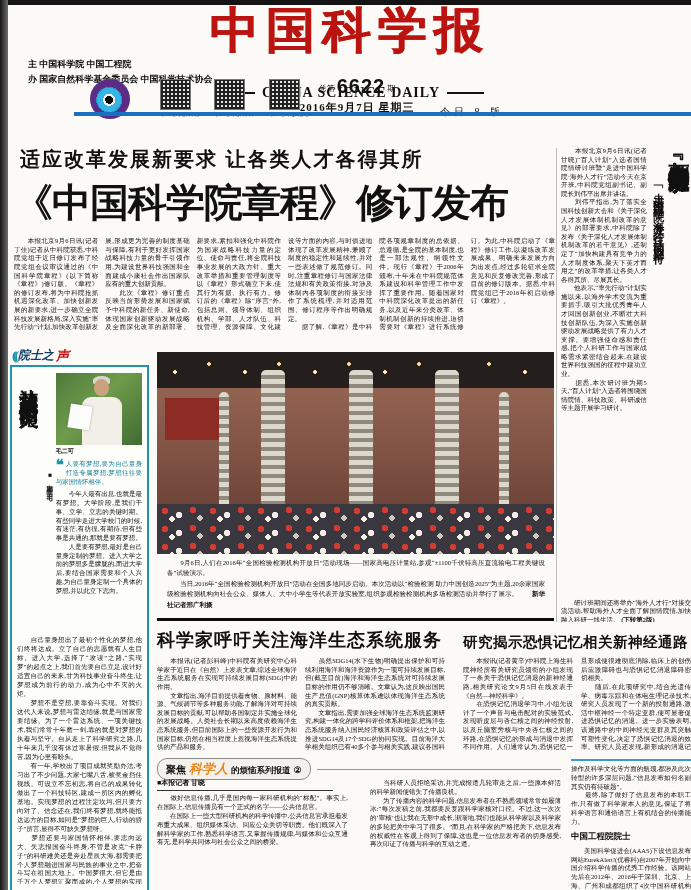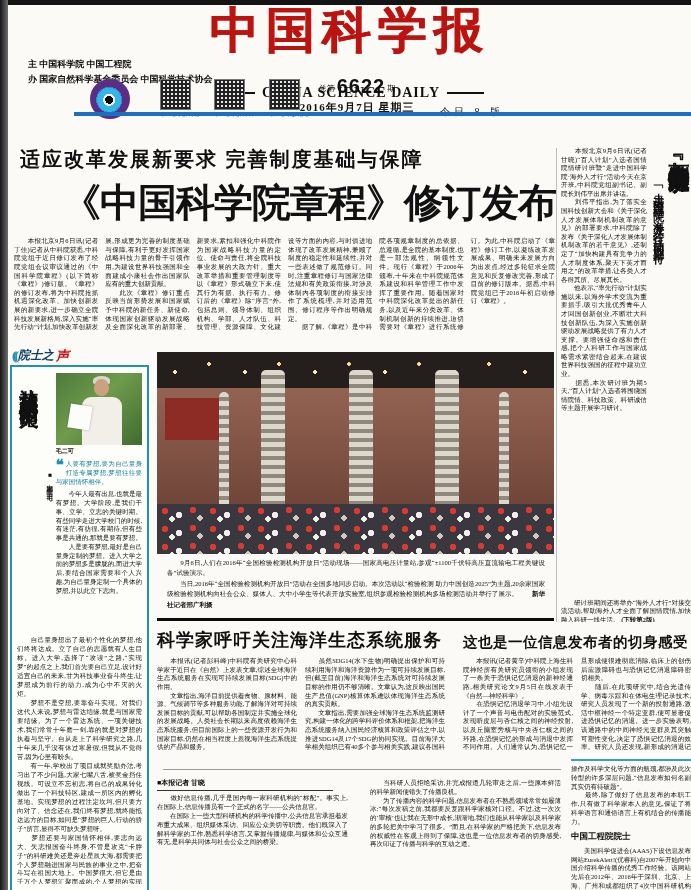--- a/index.html
+++ b/index.html
@@ -42,21 +42,21 @@
             text-align:center;padding-top:1px;box-sizing:border-box;}
   .mh-urls{font-size:6.5px;font-weight:bold;line-height:1.55;}
   .mh-issn{margin-top:7px;font-size:7px;font-weight:bold;letter-spacing:0.5px;}
   .mh-rule{position:absolute;left:66px;right:0;top:107px;height:4px;background:#1b6fc0;}
 
   
   .lead{position:absolute;left:14px;top:146px;width:541px;}
   .lead-kicker{font-size:20px;font-weight:600;font-family:"Liberation Sans",sans-serif;
                letter-spacing:2px;margin-left:6px;}
   .lead-headline{font-size:39px;font-weight:bold;font-family:"Liberation Sans",sans-serif;
-                 margin-top:3px;white-space:nowrap;letter-spacing:-1px;margin-left:48px;}
+                 margin-top:3px;white-space:nowrap;letter-spacing:-1px;}
   .lead-body{margin-top:7px;height:128px;column-count:6;column-gap:7px;font-size:6.5px;
              line-height:1.33;text-align:justify;overflow:hidden;}
 
   
   .vdiv{position:absolute;left:556px;top:148px;width:1px;height:474px;background:#bdbdbd;}
   .rstrip{position:absolute;left:561px;top:147px;width:130px;height:450px;display:flex;}
   .rs-body{flex:1;font-size:6.5px;line-height:1.32;text-align:justify;overflow:hidden;}
   .rs-subtitle{writing-mode:vertical-rl;font-size:11px;font-weight:bold;
                font-family:"Liberation Sans",sans-serif;margin:34px 1px 0 4px;letter-spacing:3px;
                height:400px;}
@@ -200,21 +200,21 @@
         <span class="issue-num">6622</span>
         <span>期</span>
       </div>
       <div class="mh-date">2016年9月7日  星期三</div>
     </div>
     <div class="mh-edition">今日 8 版</div>
     <div class="mh-rule"></div>
   </div>
 
   <div class="lead">
-    <div class="lead-kicker">适应改革发展新要求 完善制度基础与保障</div>
+    <div class="lead-kicker">适应改革发展新要求 让各类人才各得其所</div>
     <div class="lead-headline">《中国科学院章程》修订发布</div>
     <div class="lead-body prelike">　　本报北京9月6日讯(记者丁佳)记者从中科院获悉,中科院党组于近日修订发布了经院党组会议审议通过的《中国科学院章程》(以下简称《章程》)修订版。《章程》的修订发布,将为中科院抢抓机遇深化改革、加快创新发展的新要求,进一步确立全院科技发展新格局,深入实施“率先行动”计划,加快改革创新发展,形成更为完善的制度基础与保障,有利于更好发挥国家战略科技力量的骨干引领作用,为建设世界科技强国和全面建成小康社会作出国家队应有的重大创新贡献。
 　　此次《章程》修订重点反映当前形势发展和国家赋予中科院的新任务、新使命,体现国家创新驱动发展战略及全面深化改革的新部署、新要求,紧扣和强化中科院作为国家战略科技力量的定位、使命与责任,将全院科技事业发展的大政方针、重大改革举措和重要管理制度等以《章程》形式确立下来,使其行为有据、执行有力。修订后的《章程》除“序言”外,包括总则、领导体制、组织机构、学部、人才队伍、科技管理、资源保障、文化建设等方面的内容,与时俱进地体现了改革发展精神,兼顾了制度的稳定性和延续性,并对一些表述做了规范修订。同时,注重章程修订与国家法律法规和有关政策衔接,对涉及体制内各项制度的衔接安排作了系统梳理,并对适用范围、修订程序等作出明确规定。
 　　据了解,《章程》是中科院各项规章制度的总依据、总遵循,是全院的基本制度,也是一部法规性、纲领性文件。现行《章程》于2006年颁布,十年来在中科院规范体系建设和科学管理工作中发挥了重要作用。随着国家对中科院深化改革提出的新任务,以及近年来分类改革、体制机制创新的持续推进,迫切需要对《章程》进行系统修订。为此,中科院启动了《章程》修订工作,以凝练改革发展成果、明确未来发展方向为出发点,经过多轮征求全院意见和反复修改完善,形成了目前的修订版本。据悉,中科院党组已于2016年初启动修订《章程》。</div>
   </div>
 
   <div class="vdiv"></div>
 
   <div class="rstrip">
     <div class="rs-body prelike">　　本报北京9月6日讯(记者甘晓)“百人计划”入选者国情院情研讨班暨“走进中国科学院·海外人才行”活动今天在京开班,中科院党组副书记、副院长刘伟平出席并讲话。
@@ -286,30 +286,36 @@
   <div class="midband">
     <div class="mid-a">
       <div class="mid-head">科学家呼吁关注海洋生态系统服务</div>
       <div class="mid-body prelike">　　本报讯(记者彭科峰)中科院有关研究中心科学家于近日在《自然》上发表文章,综述全球海洋生态系统服务在实现可持续发展目标(SDG)中的作用。
 　　文章指出,海洋目前提供着食物、原材料、能源、气候调节等多种服务功能,了解海洋对可持续发展目标的贡献,可以帮助各国制定并实施全球化的发展战略。人类社会长期以来高度依赖海洋生态系统服务,但目前国际上的一些资源开发行为和国家目标,仍然在相当程度上忽视海洋生态系统提供的产品和服务。
 　　虽然SDG14(水下生物)明确提出保护和可持续利用海洋和海洋资源作为一项可持续发展目标,但(截至目前)海洋和海洋生态系统对可持续发展目标的作用仍不够清晰。文章认为,这反映出国民生产总值(GNP)核算体系难以体现海洋生态系统的真实贡献。
 　　文章指出,需要加强全球海洋生态系统监测研究,构建一体化的跨学科评价体系和框架,把海洋生态系统服务纳入国民经济核算和政策评估之中,以推进SDG14及17个SDG的协同实现。目前海洋大学相关组织已有40多个参与相关实践,建议各国科学家积极参与其中,为全球海洋治理贡献可持续发展目标的实践。</div>
     </div>
     <div class="mid-div"></div>
     <div class="mid-b">
-      <div class="mid-head">这也是一位信息发布者的切身感受</div>
+      <div class="mid-head">研究揭示恐惧记忆相关新神经通路</div>
       <div class="mid-body prelike">　　本报讯(记者黄辛)中科院上海生科院神经所有关研究员领衔的小组发现了一条关于恐惧记忆消退的新神经通路,相关研究论文9月5日在线发表于《自然—神经科学》。
 　　在恐惧记忆消退学习中,小组先设计了一个声音与电击配对的实验范式,发现听皮层与杏仁核之间的神经投射,以及丘脑室旁核与中央杏仁核之间的环路,在恐惧记忆的形成与消退中发挥不同作用。人们通常认为,恐惧记忆一旦形成便很难彻底消除,临床上的创伤后应激障碍也与恐惧记忆消退障碍密切相关。
 　　随后,在此项研究中,结合光遗传学、病毒示踪和在体电生理记录技术,研究人员发现了一个新的投射通路,激活中枢神经一个特定亚群,便可显著促进恐惧记忆的消退。进一步实验表明,该通路中的中间神经元亚群及其突触可塑性变化,决定了恐惧记忆消退的效率。研究人员还发现,新形成的消退记忆大多叠加在原已存在的突触结构上,通过新的抑制性联结实现对恐惧反应的灵活调控。</div>
     </div>
   </div>
 
   <div class="focus">
     <div class="focus-left">
       <div class="f-badgerow">
+        <div class="f-pill">
+          <span class="f-pre">聚焦</span>
+          <span class="f-brand">科学人</span>
+          <span class="f-suf">的烦恼系列报道</span>
+          <span class="f-num">②</span>
+        </div>
         <div class="f-line"></div>
       </div>
       <div class="f-cols">
         <div class="f-col">
           <div class="f-byline">■本报记者 甘晓</div>
           <span class="prelike">　　做好信息传播,几乎是国内每一家科研机构的“标配”。事实上,在国际上,信息传播员有一个正式的名字——公共信息官。
 　　在国际上一些大型科研机构的科学传播中,公共信息官承担着发布重大成果、组织媒体采访、回应公众关切等职责。他们既深入了解科学家的工作,熟悉科学语言,又掌握传播规律,与媒体和公众互通有无,是科学共同体与社会公众之间的桥梁。</span>
         </div>
         <div class="f-col">
           <span class="prelike">　　当科研人员拒绝采访,并完成报道几轮审走之后,一些原本鲜活的科学新闻便错失了传播良机。

